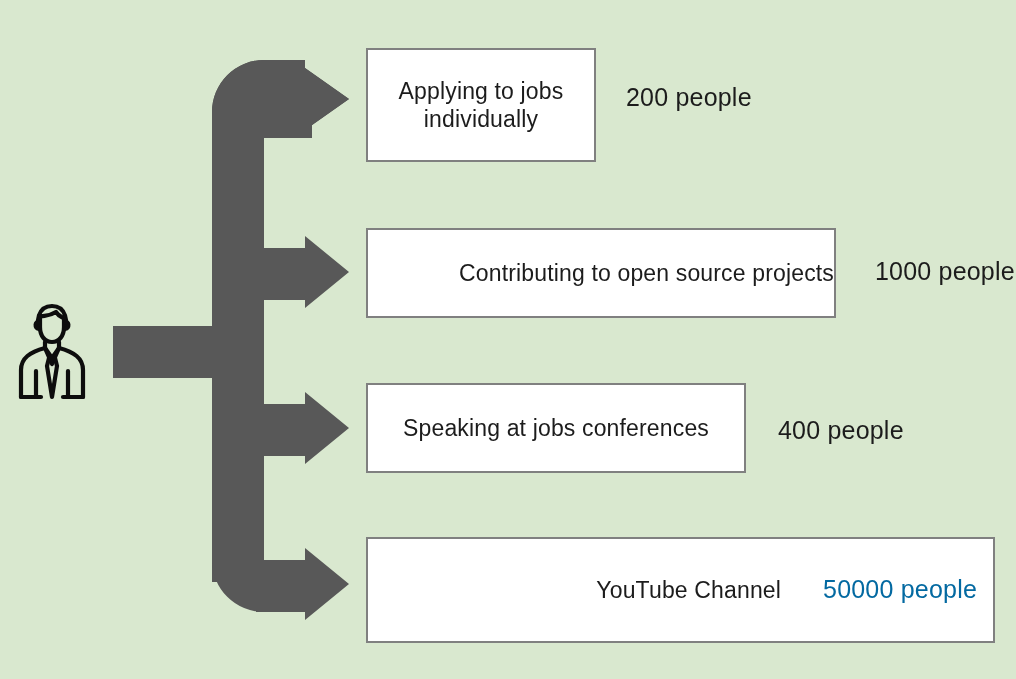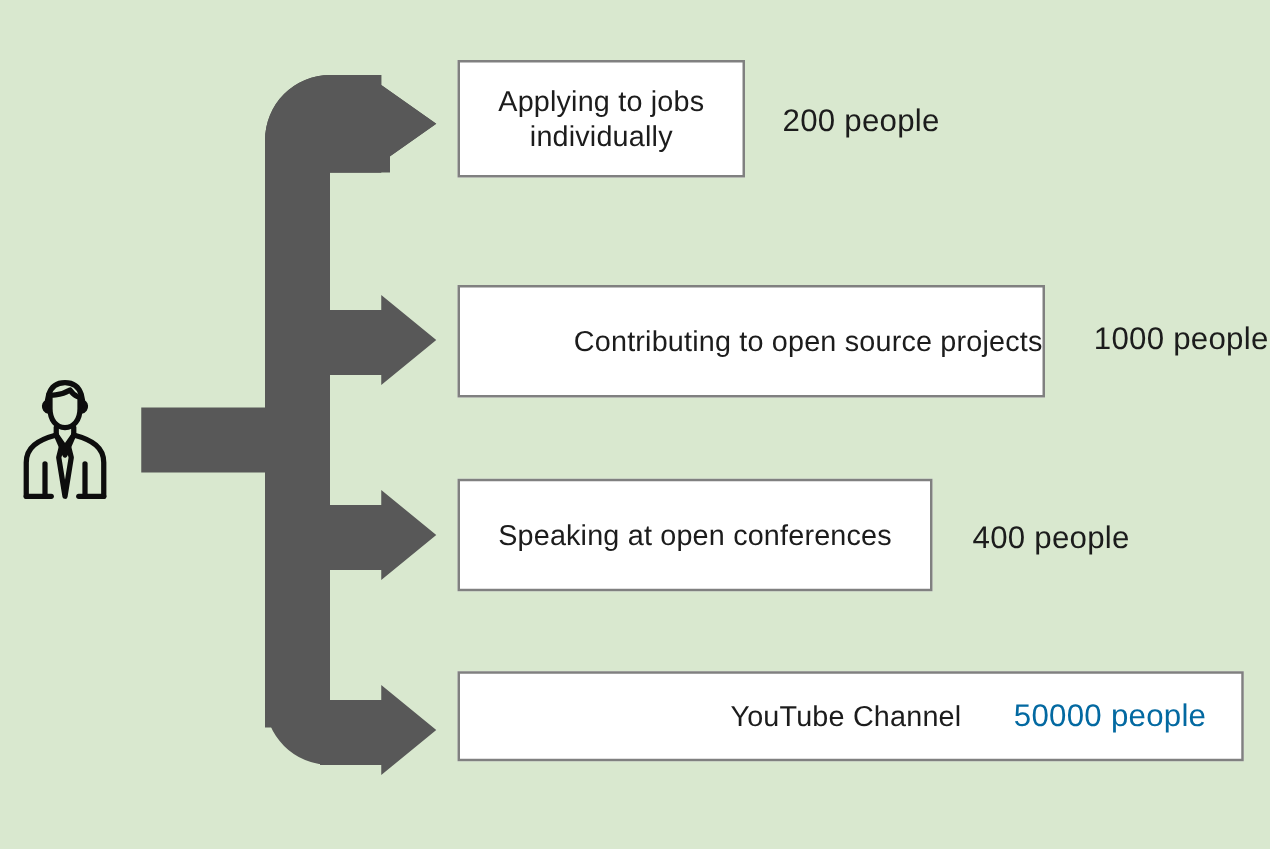--- a/index.html
+++ b/index.html
@@ -55,33 +55,33 @@
   .count-label {
     position: absolute;
     color: #1c1c1c;
     font-size: 25px;
     line-height: 1.2;
     letter-spacing: 0.2px;
     font-weight: 400;
     white-space: nowrap;
   }
   
-  #box-1 { left: 366px; top: 48px; width: 230px; height: 94px; }
+  #box-1 { left: 366px; top: 48px; width: 230px; height: 114px; }
   #count-1 { left: 626px; top: 82px; }
   
   #box-2 { left: 366px; top: 228px; width: 470px; height: 90px; justify-content: flex-end; }
   #count-2 { left: 858px; top: 256px; margin-left: 17px; }
   
   #box-3 { left: 366px; top: 383px; width: 380px; height: 90px; }
   #count-3 { left: 778px; top: 415px; }
   
   #box-4 {
-    left: 366px; top: 537px; width: 629px; height: 72px;
+    left: 366px; top: 537px; width: 629px; height: 106px;
     justify-content: flex-end;
-    padding-right: 28px;
+    padding-right: 16px;
   }
   #box-4-inner {
     display: flex;
     align-items: baseline;
     gap: 42px;
   }
   #count-4-inline {
     color: #0369a1;
     font-size: 25px;
     letter-spacing: 0.2px;
@@ -146,21 +146,21 @@
 individually</span>
   </div>
   <span class="count-label" id="count-1">200 people</span>
 
   <div class="node-box" id="box-2">
     <span class="node-label">Contributing to open source projects</span>
   </div>
   <span class="count-label" id="count-2">1000 people</span>
 
   <div class="node-box" id="box-3">
-    <span class="node-label">Speaking at open conferences</span>
+    <span class="node-label">Speaking at jobs conferences</span>
   </div>
   <span class="count-label" id="count-3">400 people</span>
 
   <div class="node-box" id="box-4">
     <span id="box-4-inner">
       <span class="node-label">YouTube Channel</span>
       <span id="count-4-inline">50000 people</span>
     </span>
   </div>
 

